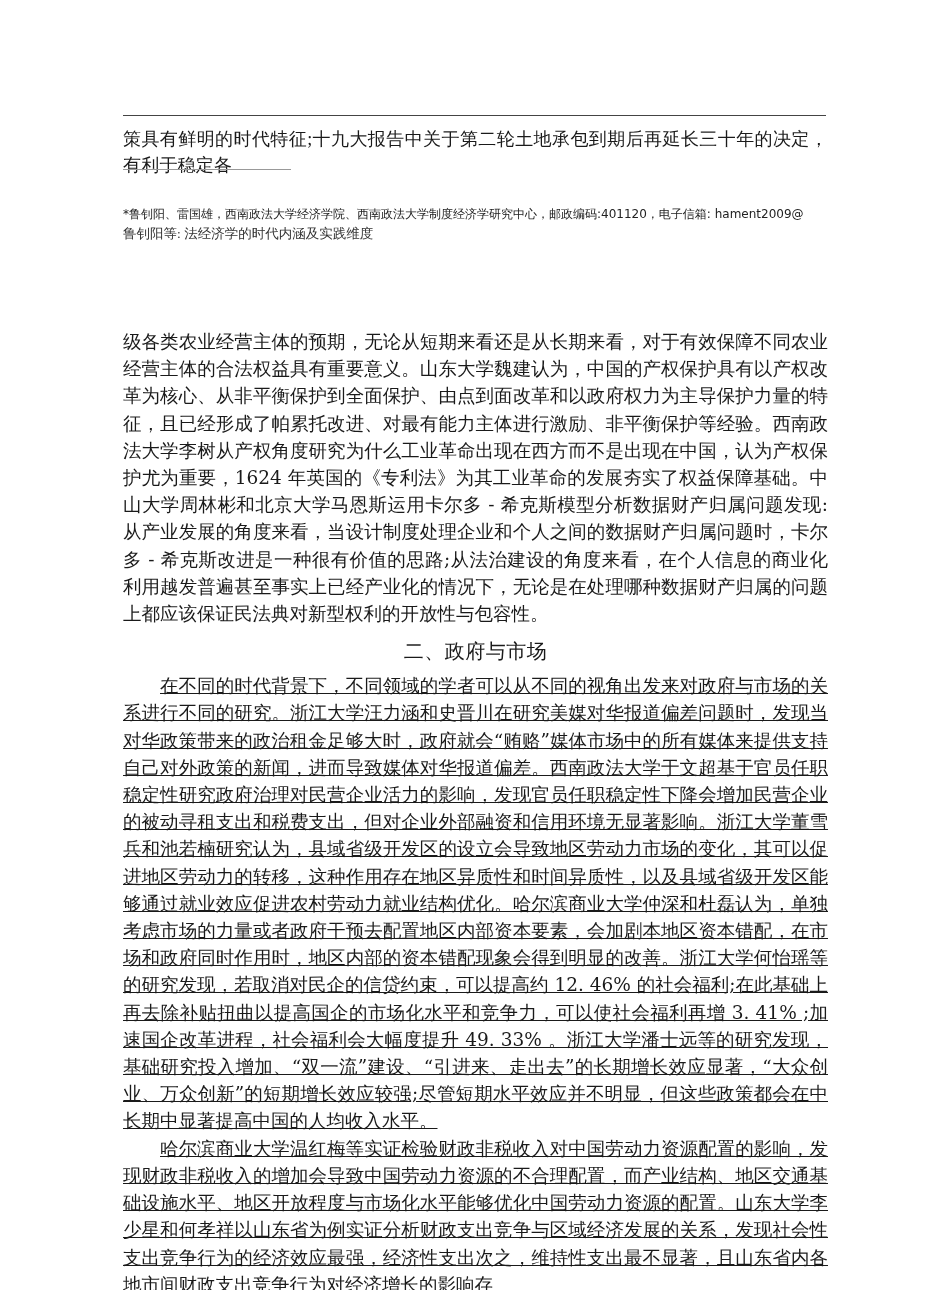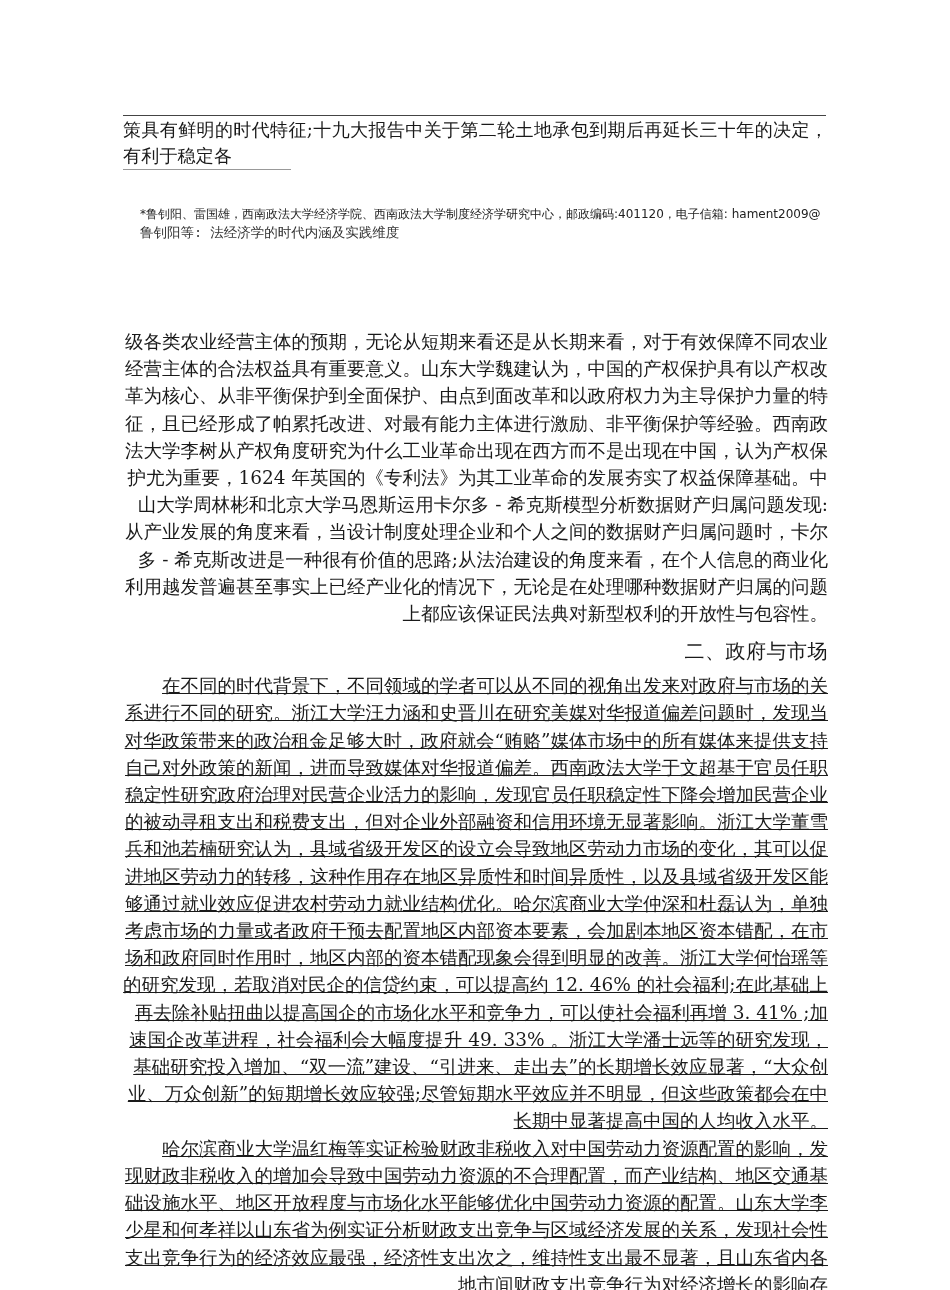--- a/index.html
+++ b/index.html
@@ -25,69 +25,69 @@
       position: absolute;
       left: 0;
       top: 115px;
       width: 703px;
       height: 0;
       border-top: 1.3px solid #444;
     }
     .carry-text {
       position: absolute;
       left: 0;
-      top: 117px;
+      top: 126px;
       width: 705px;
       font-size: 18px;
       line-height: 26px;
       letter-spacing: 0.2px;
       text-align: justify;
       text-align-last: left;
+      font-family: Liberation Serif, serif;
     }
     .fn-rule {
       position: absolute;
       left: 0;
       top: 169px;
       width: 168px;
       height: 0;
       border-top: 1.5px solid #999;
     }
     .footnote {
       position: absolute;
-      left: 17px;
+      left: 0;
       top: 204px;
       width: 705px;
       font-family: "DejaVu Sans", "Liberation Sans", sans-serif;
       font-size: 12px;
       line-height: 20px;
       color: #222;
     }
     .footnote p {
       margin: 0;
     }
     .footnote .fn-2 {
       margin-top: 4px;
     }
     .running-head {
-      font-family: Liberation Mono, monospace;
+      font-family: Liberation Serif, serif;
       font-size: 13.5px;
       color: #333;
     }
     .body-text {
       position: absolute;
       left: 0;
       top: 328px;
       width: 705px;
       font-size: 18.5px;
       line-height: 27.2px;
       text-align: justify;
     }
     .body-text p {
       margin: 0;
-      text-align: right;
     }
     .indent {
       text-indent: 2em;
       text-decoration: underline;
     }
     .section-heading {
       text-align: center;
       font-size: 20px;
       line-height: 30px;
       margin: 9px 0 6px 0 !important;

